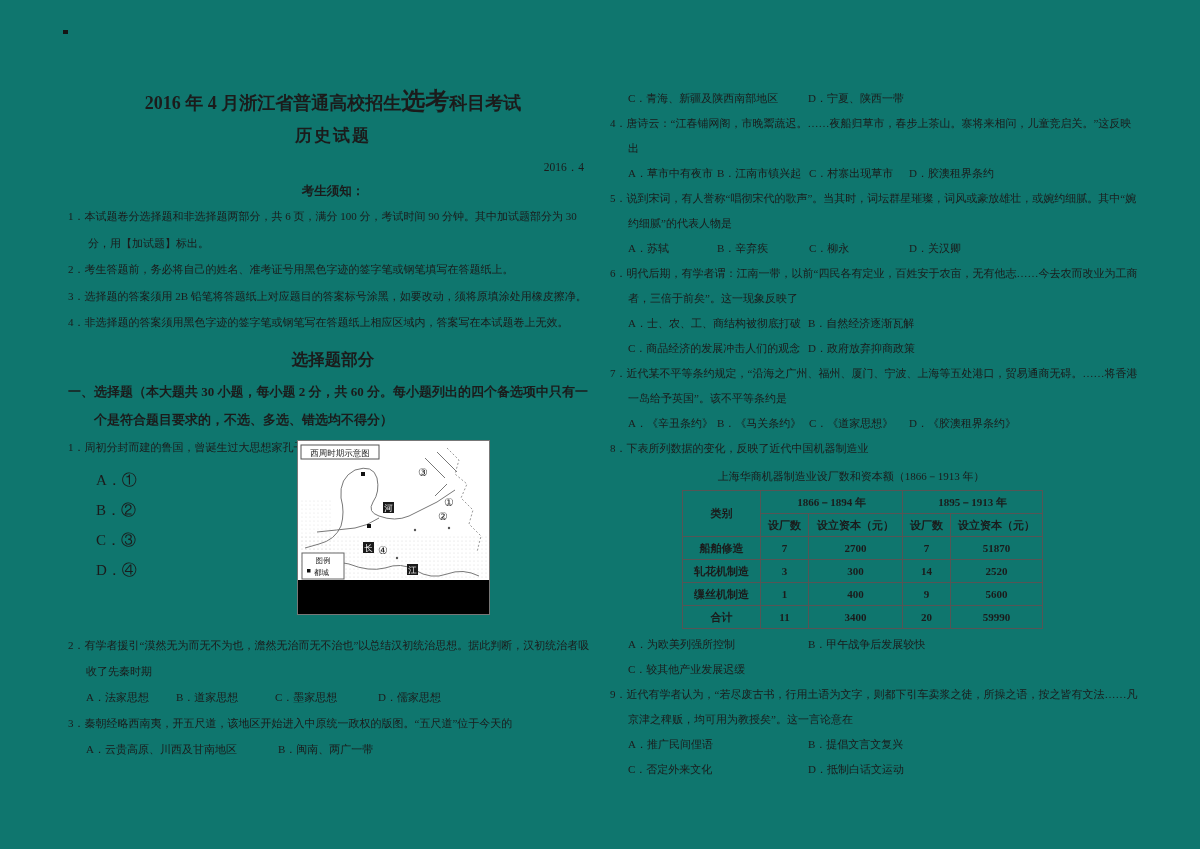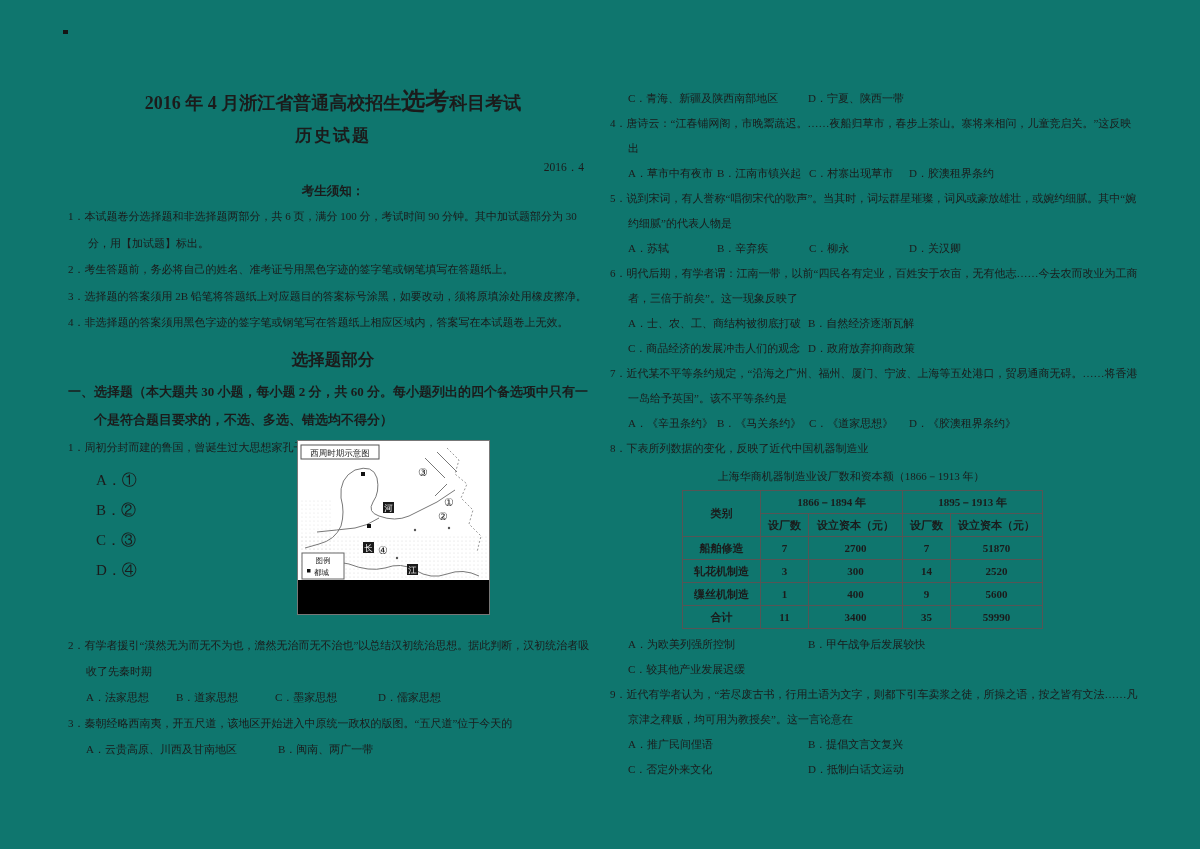--- a/index.html
+++ b/index.html
@@ -221,21 +221,21 @@
             <td>缫丝机制造</td>
             <td>1</td>
             <td>400</td>
             <td>9</td>
             <td>5600</td>
           </tr>
           <tr>
             <td>合计</td>
             <td>11</td>
             <td>3400</td>
-            <td>35</td>
+            <td>20</td>
             <td>59990</td>
           </tr>
         </tbody>
       </table>
     </div>
     <div class="opts g-cd post-table">
       <span>A．为欧美列强所控制</span>
       <span>B．甲午战争后发展较快</span>
       <span>C．较其他产业发展迟缓</span>
     </div>

